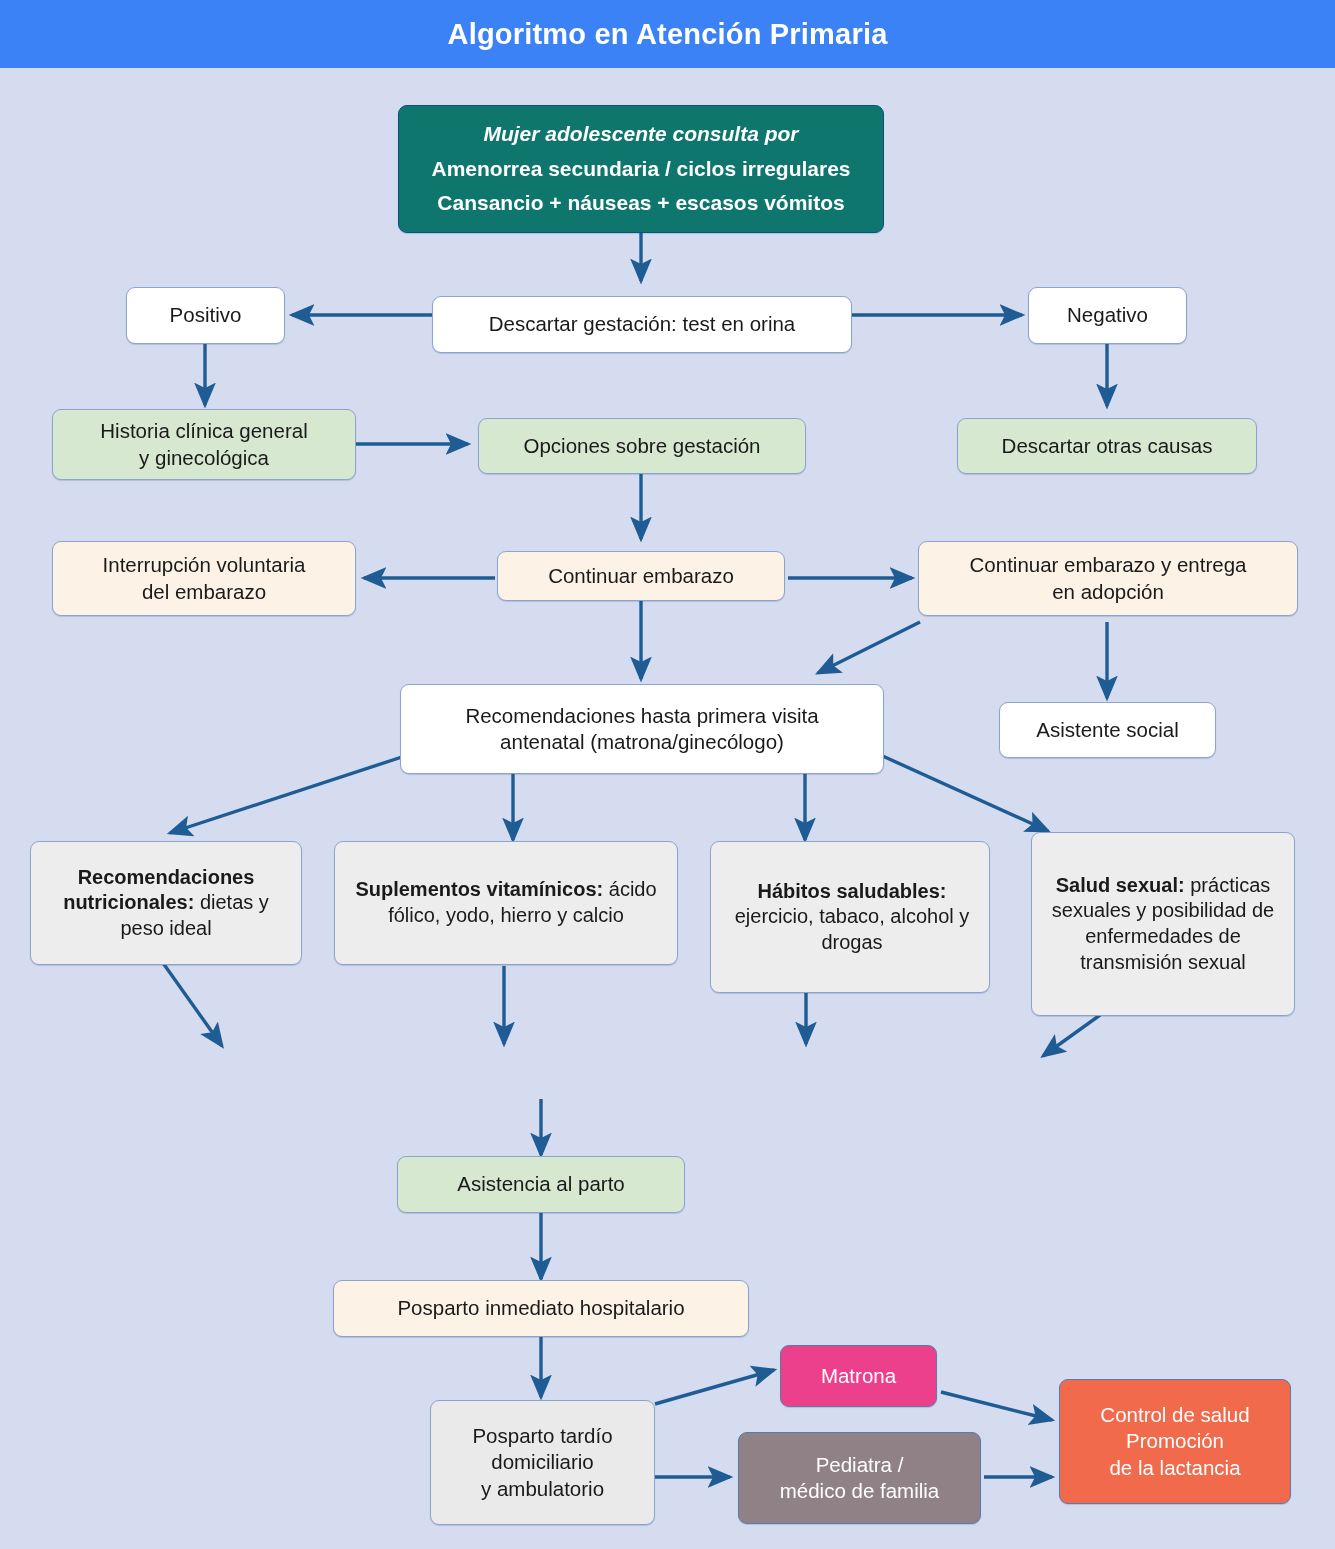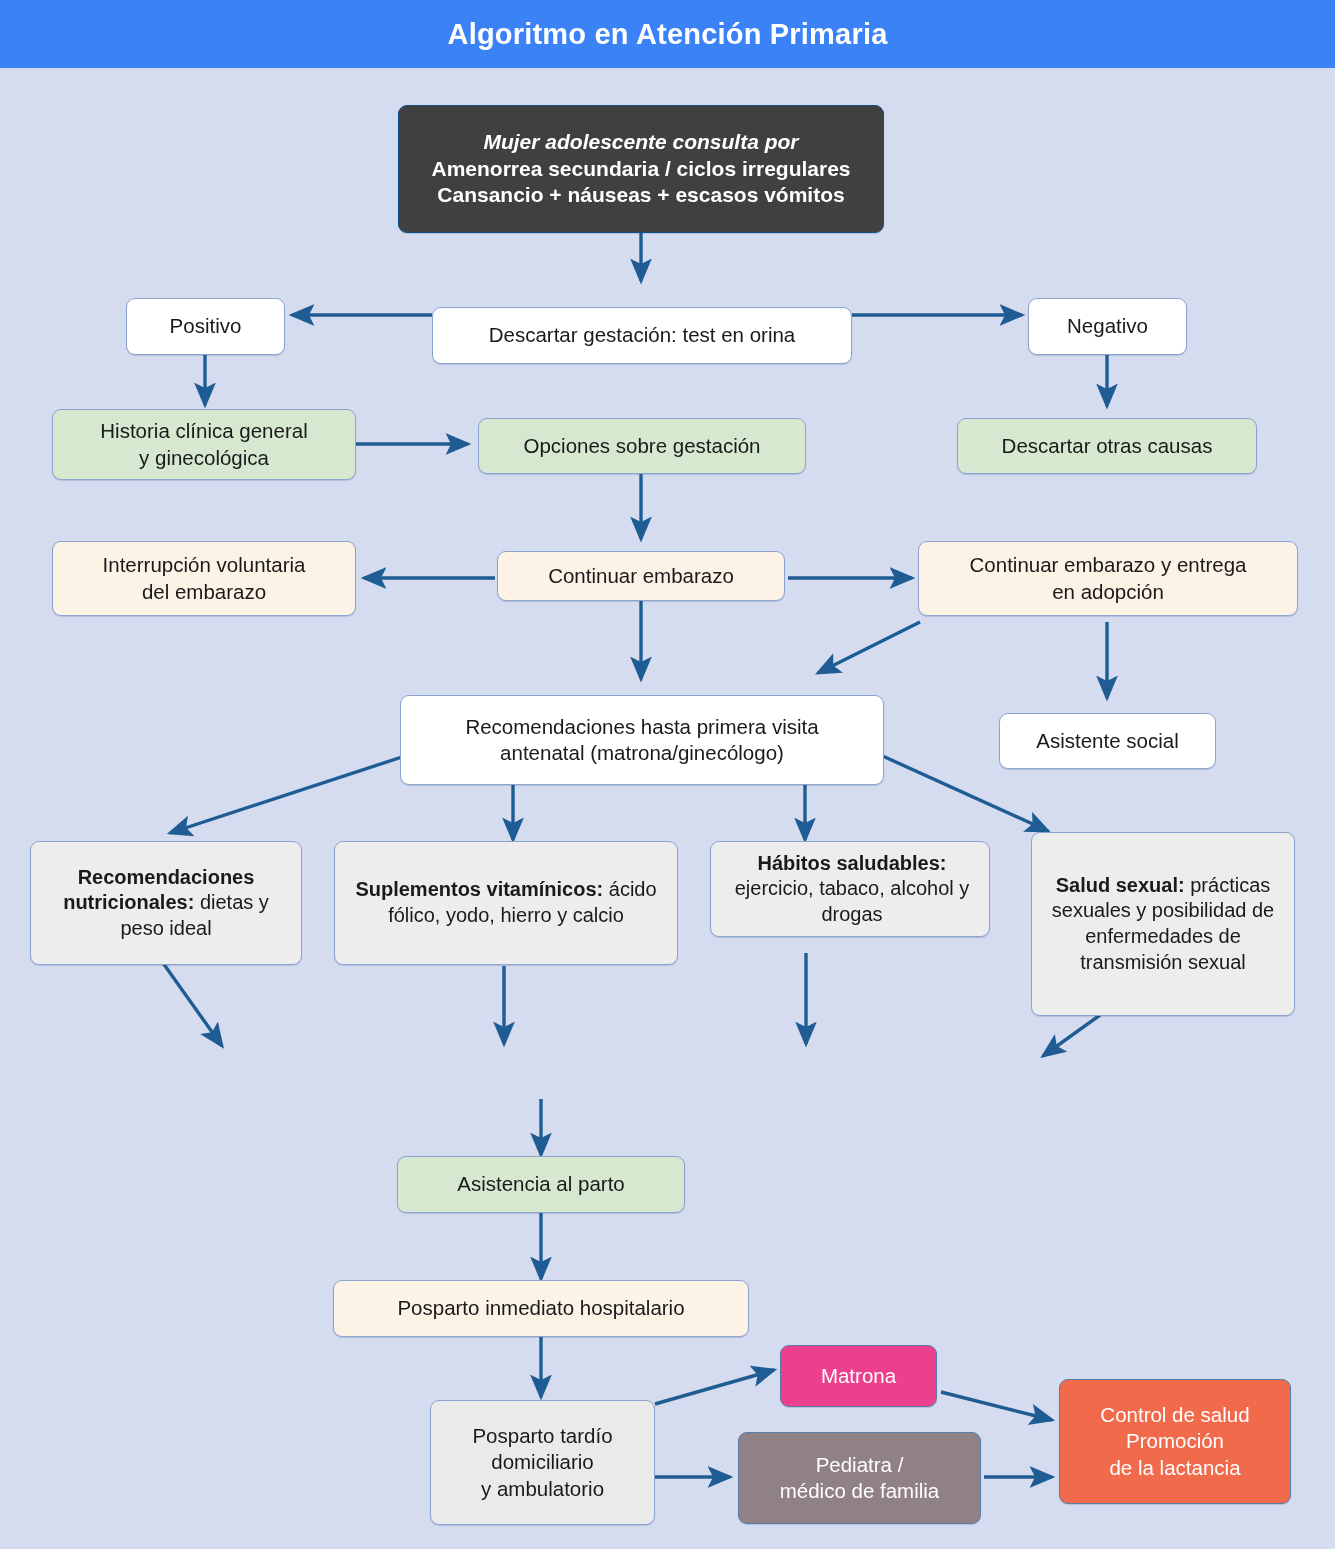--- a/index.html
+++ b/index.html
@@ -52,26 +52,26 @@
     align-items: center;
     justify-content: center;
     text-align: center;
     font-size: 20.5px;
     color: #1a1a1a;
     line-height: 1.28;
     padding: 4px 8px;
     box-shadow: 0 1px 1px rgba(40,60,110,0.18);
   }
   .node > span { display: block; width: 100%; }
-  .n-white  { background: #ffffff; margin-top: 11px; }
+  .n-white  { background: #ffffff; }
   .n-green  { background: #d7e8d1; }
   .n-cream  { background: #fcf3e6; }
   .n-gray   { background: #ededed; }
   .n-graylt { background: #eaeaea; }
-  .n-blue   { background: #404040; color:#fff; border-color:#0d4f82; }
+  .n-blue   { background: #0f766e; color:#fff; border-color:#0d4f82;gap:8px; }
   .n-pink   { background: #ec3f8c; color:#fff; border-color:#5b7ca8; }
   .n-brown  { background: #908186; color:#fff; border-color:#5b7ca8; }
   .n-orange { background: #f06a4b; color:#fff; border-color:#5b7ca8; }
   .bold { font-weight: normal; }
   .ital { font-style: italic; font-weight: bold; }
   .white-bold { font-weight: bold; }
 </style>
 </head>
 <body>
 
@@ -200,21 +200,21 @@
   </div>
 
   <div class="node n-gray" style="left:30px; top:841px; width:272px; height:124px; font-size:20px;">
     <span><b>Recomendaciones nutricionales:</b><span> dietas y peso ideal</span></span>
   </div>
 
   <div class="node n-gray" style="left:334px; top:841px; width:344px; height:124px; font-size:20px;">
     <span><b>Suplementos vitamínicos:</b><span> ácido fólico, yodo, hierro y calcio</span></span>
   </div>
 
-  <div class="node n-gray" style="left:710px; top:841px; width:280px; height:96px; font-size:20px;padding-left:12px;">
+  <div class="node n-gray" style="left:710px; top:841px; width:280px; height:152px; font-size:20px;padding-left:12px;">
     <span><b>Hábitos saludables:</b><span> ejercicio, tabaco, alcohol y drogas</span></span>
   </div>
 
   <div class="node n-gray" style="left:1031px; top:832px; width:264px; height:184px; font-size:20px;">
     <span><b>Salud sexual:</b><span> prácticas sexuales y posibilidad de enfermedades de transmisión sexual</span></span>
   </div>
 
 
   <div class="node n-green" style="left:397px; top:1156px; width:288px; height:57px;">
     <span>Asistencia al parto</span>

